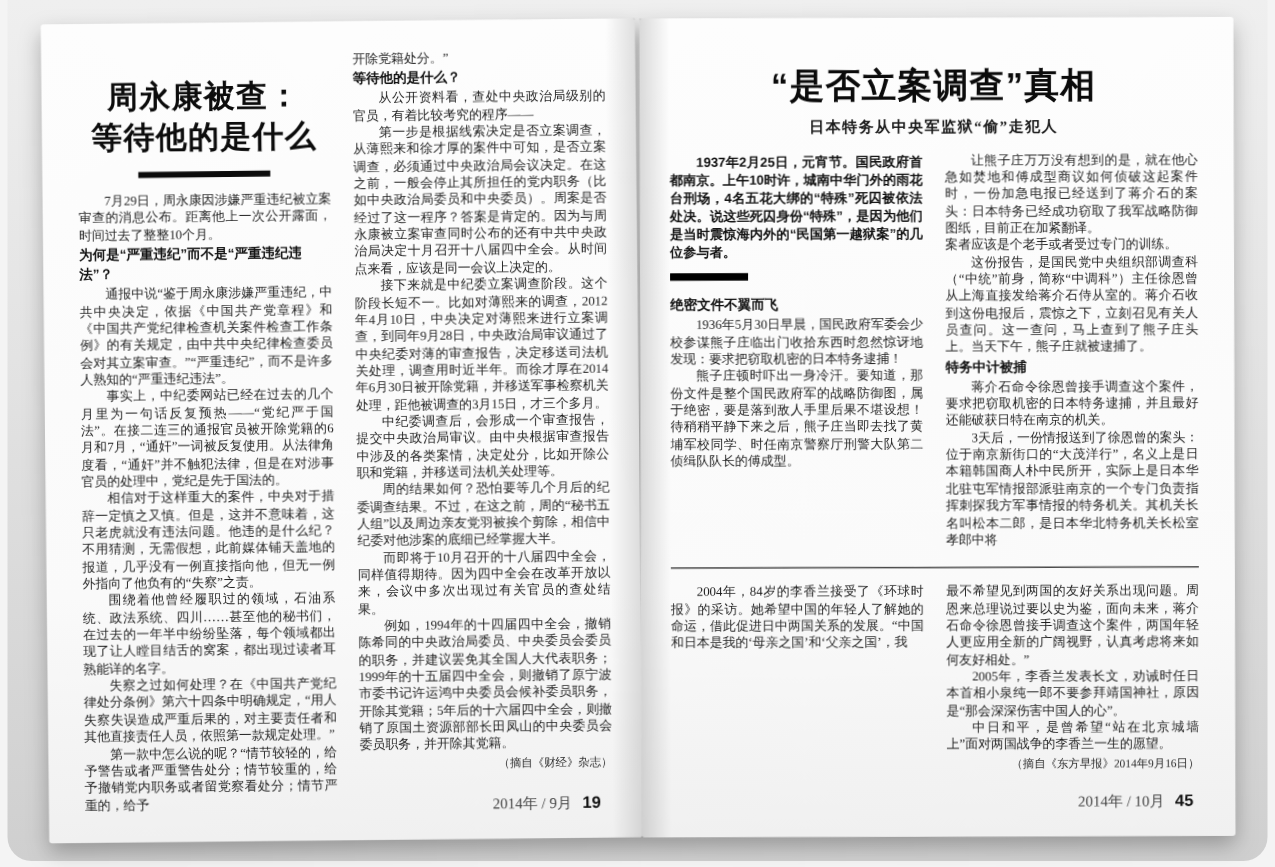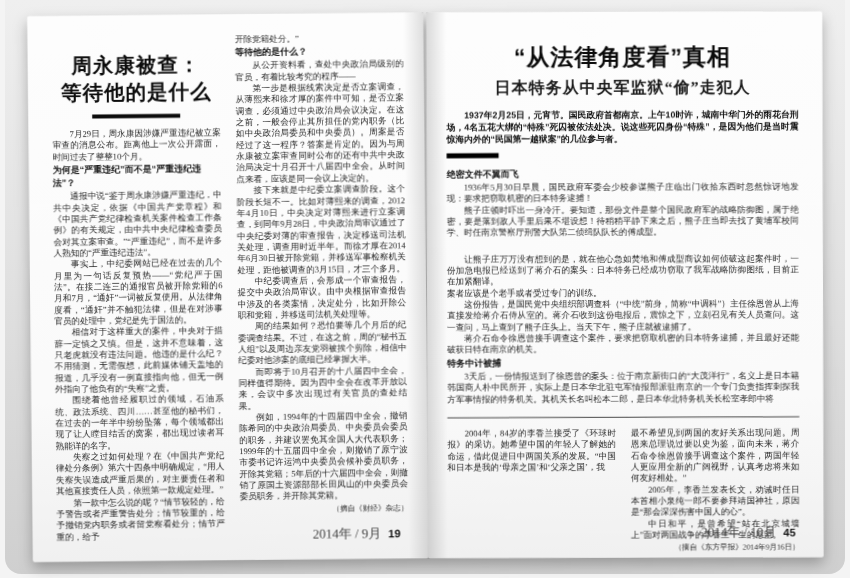--- a/index.html
+++ b/index.html
@@ -56,35 +56,35 @@
   }
   .lp-rule{width:88px;height:4px;background:#0c0c0c;margin:9px auto 0;}
 
   
   .rp-header{text-align:center;margin:14px 0 10px;}
   .rp-title{
     margin:0;font-size:23px;line-height:1.2;font-weight:bold;color:#0b0b0b;
     font-family:"Liberation Sans","DejaVu Sans",sans-serif;letter-spacing:1px;
   }
   .rp-subtitle{
-    margin:6px 0 0;font-size:16px;font-weight:bold;color:#1a1a1a;
+    margin:6px 0 0;font-size:10px;font-weight:bold;color:#1a1a1a;
     font-family:"Liberation Serif","DejaVu Serif",serif;letter-spacing:1px;
   }
   .rp-lead{
     margin:0;font-size:8.8px;line-height:1.38;font-weight:bold;color:#101010;
     font-family:"Liberation Sans","DejaVu Sans",sans-serif;text-align:justify;text-indent:2em;
   }
   .rp-lead-rule{width:52px;height:5px;background:#000;margin:8px 0 10px;}
-  .rp-cols{min-height:262px;flex-direction:column;}
+  .rp-cols{min-height:262px;}
   .rule-across{border:0;border-top:1px solid #4a4a4a;margin:12px 0 10px;}
 
   .footer{
     position:absolute;bottom:16px;right:28px;display:flex;align-items:baseline;gap:7px;
   }
-  .footer .issue{font-size:13px;color:#444;font-family:"Liberation Serif","DejaVu Serif",serif;}
+  .footer .issue{font-size:10px;color:#444;font-family:"Liberation Serif","DejaVu Serif",serif;}
   .footer .pageno{font-size:11px;font-weight:bold;color:#111;font-family:"Liberation Sans","DejaVu Sans",sans-serif;}
 </style>
 </head>
 <body>
 
 <div class="backdrop"></div>
 
 <div class="spread">
 
   <div class="page page-left">
@@ -119,37 +119,37 @@
     </div>
     <div class="footer">
       <span class="issue">2014年 / 9月</span>
       <span class="pageno">19</span>
     </div>
     <div class="gutter gutter-l"></div>
   </div>
 
   <div class="page page-right">
     <div class="rp-header">
-      <h1 class="rp-title">“从法律角度看”真相</h1>
+      <h1 class="rp-title">“是否立案调查”真相</h1>
       <h2 class="rp-subtitle">日本特务从中央军监狱“偷”走犯人</h2>
     </div>
     <div class="cols rp-cols">
       <div class="col">
         <p class="rp-lead">1937年2月25日，元宵节。国民政府首都南京。上午10时许，城南中华门外的雨花台刑场，4名五花大绑的“特殊”死囚被依法处决。说这些死囚身份“特殊”，是因为他们是当时震惊海内外的“民国第一越狱案”的几位参与者。</p>
         <div class="rp-lead-rule"></div>
         <p class="p sub cont">绝密文件不翼而飞</p>
         <p class="p">1936年5月30日早晨，国民政府军委会少校参谋熊子庄临出门收拾东西时忽然惊讶地发现：要求把窃取机密的日本特务逮捕！</p>
         <p class="p">熊子庄顿时吓出一身冷汗。要知道，那份文件是整个国民政府军的战略防御图，属于绝密，要是落到敌人手里后果不堪设想！待稍稍平静下来之后，熊子庄当即去找了黄埔军校同学、时任南京警察厅刑警大队第二侦缉队队长的傅成型。</p>
       </div>
       <div class="col">
         <p class="p">让熊子庄万万没有想到的是，就在他心急如焚地和傅成型商议如何侦破这起案件时，一份加急电报已经送到了蒋介石的案头：日本特务已经成功窃取了我军战略防御图纸，目前正在加紧翻译。</p>
         <p class="p cont">案者应该是个老手或者受过专门的训练。</p>
         <p class="p">这份报告，是国民党中央组织部调查科（“中统”前身，简称“中调科”）主任徐恩曾从上海直接发给蒋介石侍从室的。蒋介石收到这份电报后，震惊之下，立刻召见有关人员查问。这一查问，马上查到了熊子庄头上。当天下午，熊子庄就被逮捕了。</p>
+        <p class="p sub cont">特务中计被捕</p>
         <p class="p">蒋介石命令徐恩曾接手调查这个案件，要求把窃取机密的日本特务逮捕，并且最好还能破获日特在南京的机关。</p>
-        <p class="p sub cont">特务中计被捕</p>
         <p class="p">3天后，一份情报送到了徐恩曾的案头：位于南京新街口的“大茂洋行”，名义上是日本籍韩国商人朴中民所开，实际上是日本华北驻屯军情报部派驻南京的一个专门负责指挥刺探我方军事情报的特务机关。其机关长名叫松本二郎，是日本华北特务机关长松室孝郎中将</p>
       </div>
     </div>
     <hr class="rule-across">
     <div class="cols">
       <div class="col">
         <p class="p">2004年，84岁的李香兰接受了《环球时报》的采访。她希望中国的年轻人了解她的命运，借此促进日中两国关系的发展。“中国和日本是我的‘母亲之国’和‘父亲之国’，我</p>
       </div>
       <div class="col">
         <p class="p cont">最不希望见到两国的友好关系出现问题。周恩来总理说过要以史为鉴，面向未来，蒋介石命令徐恩曾接手调查这个案件，两国年轻人更应用全新的广阔视野，认真考虑将来如何友好相处。”</p>

